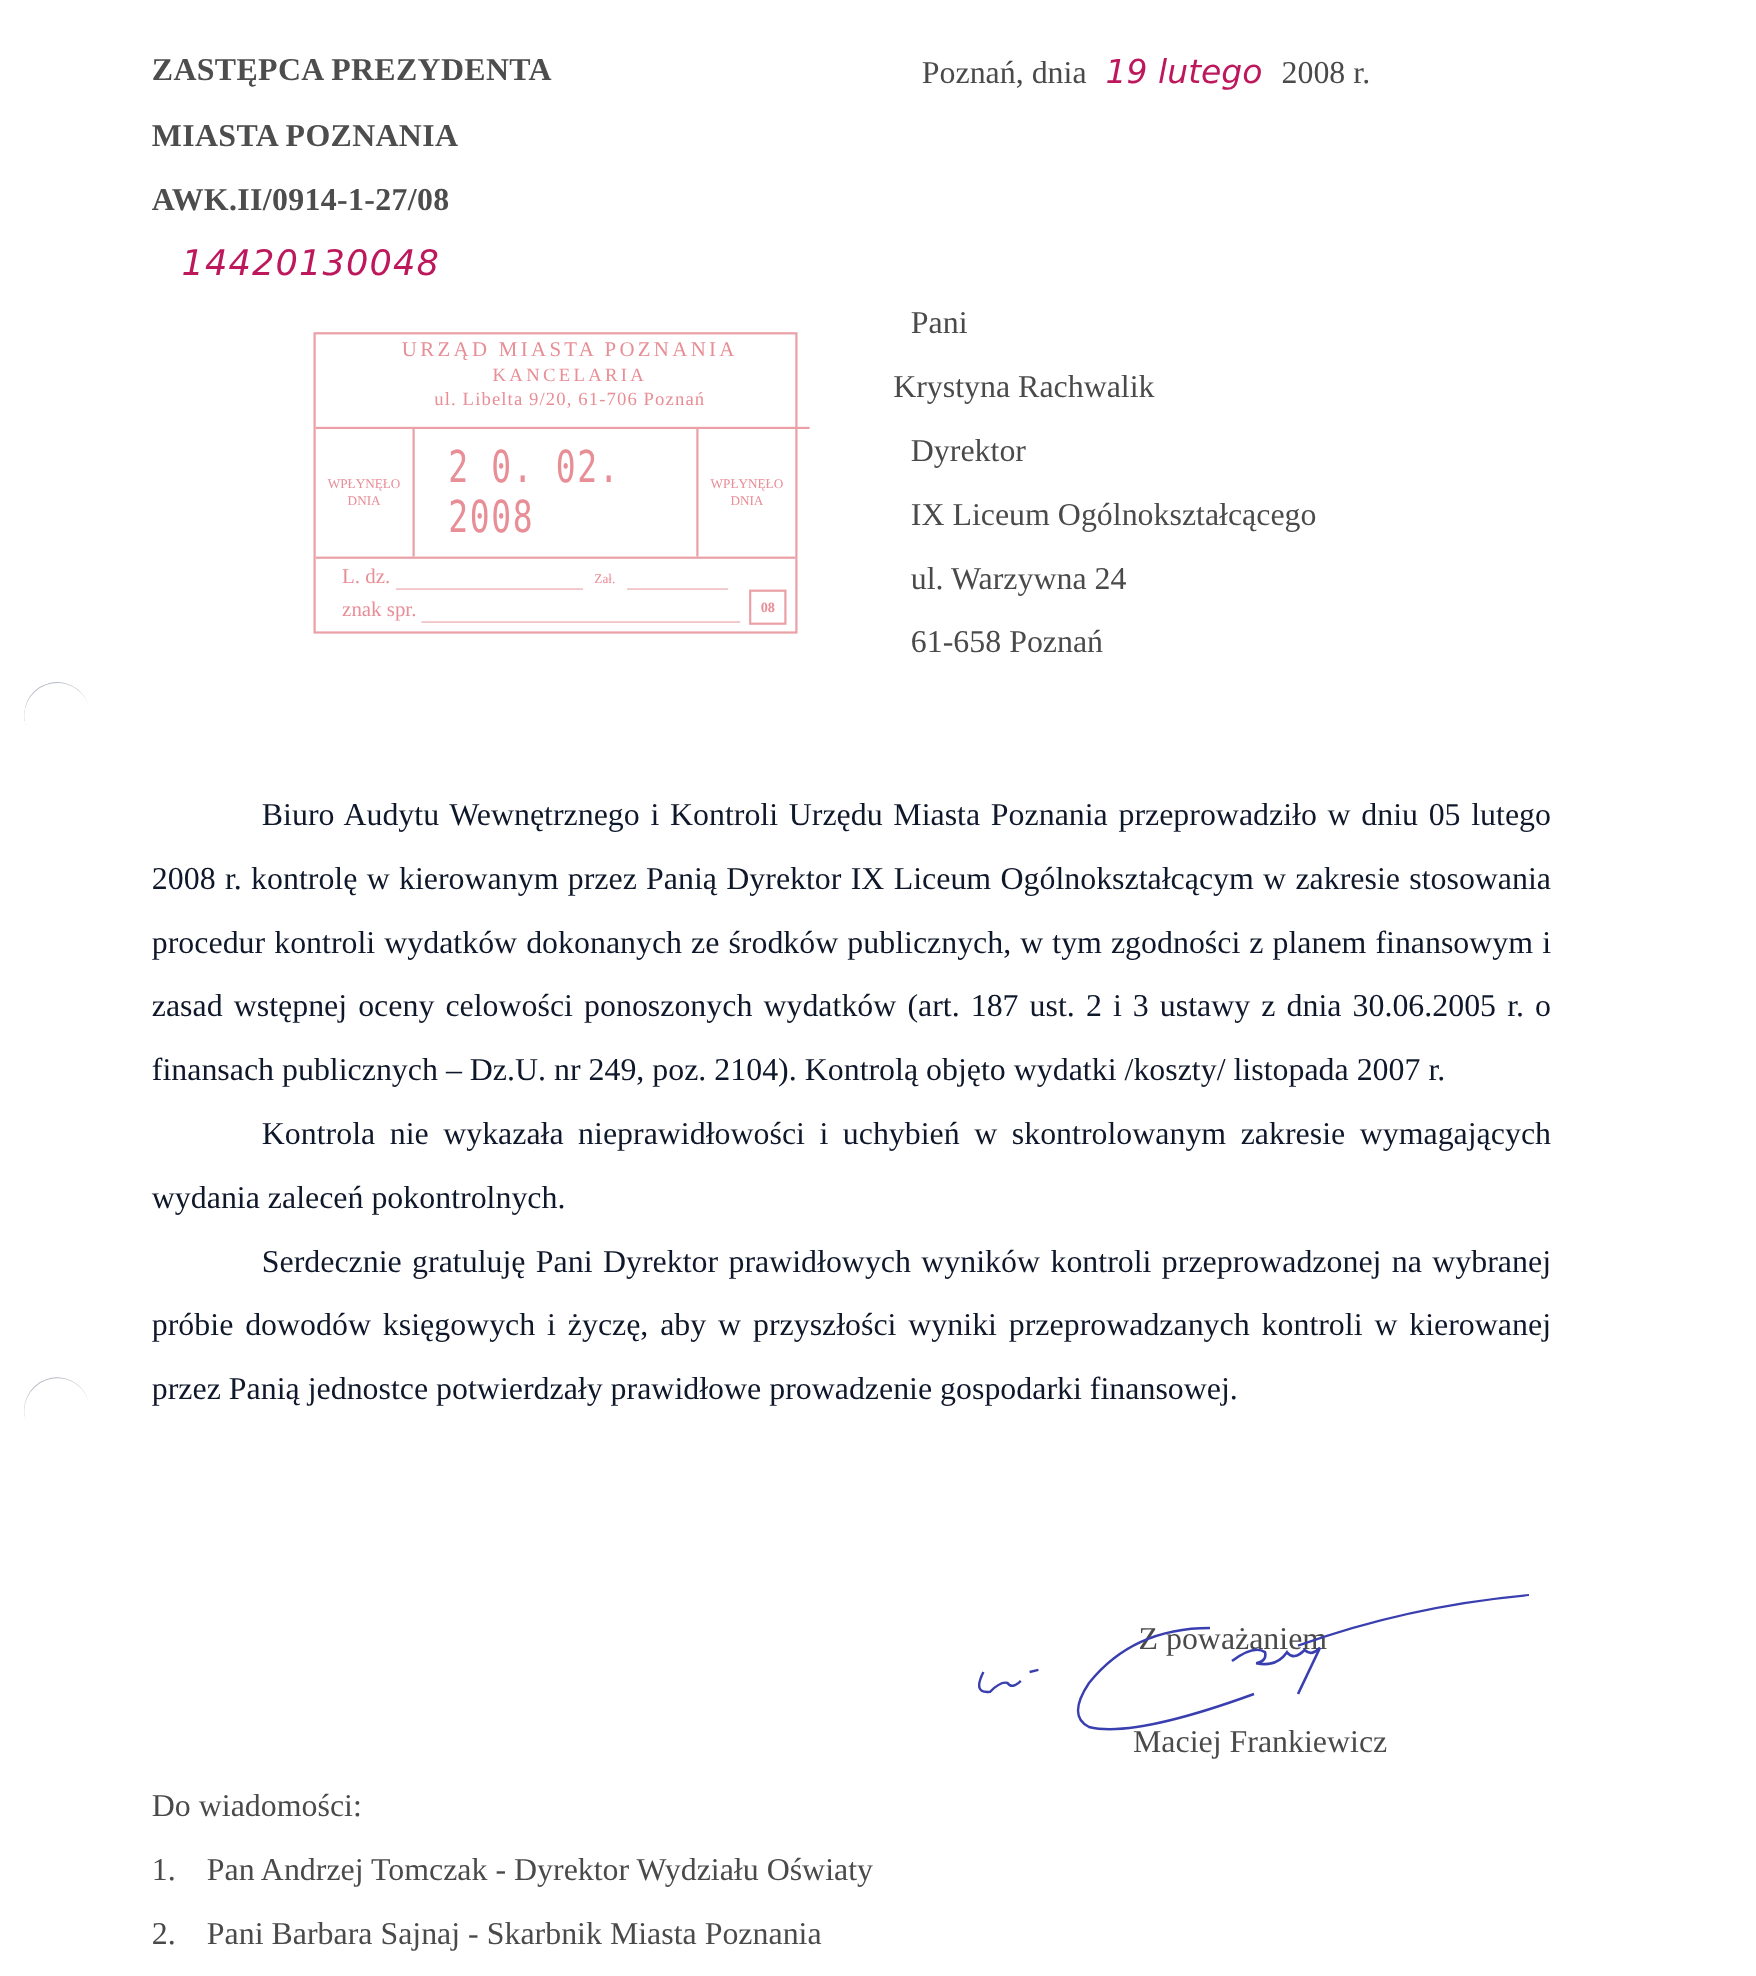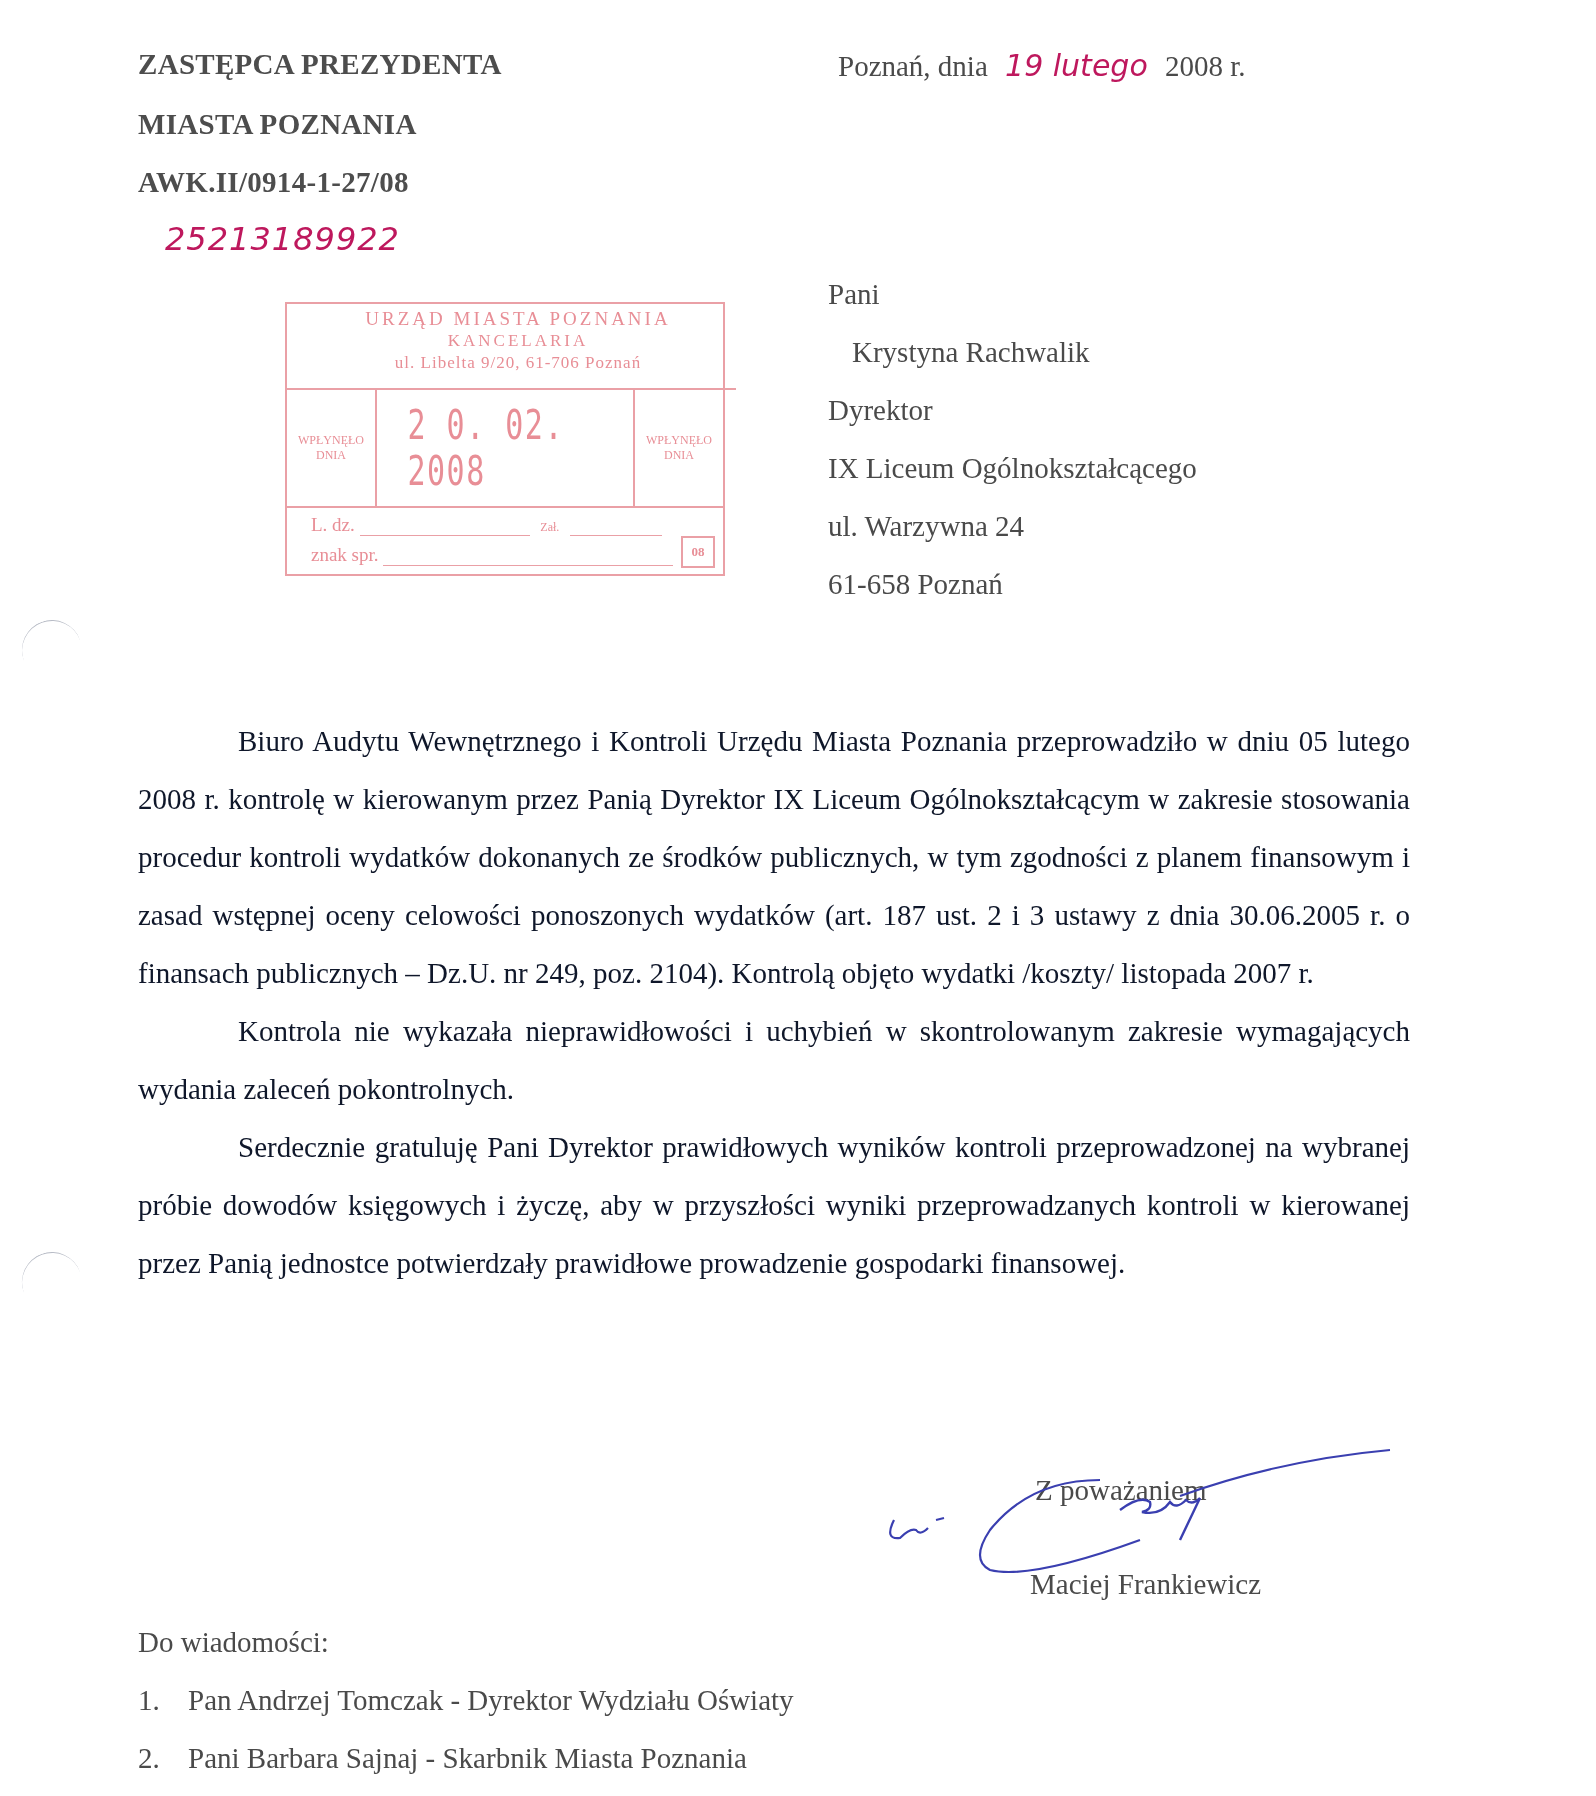--- a/index.html
+++ b/index.html
@@ -43,21 +43,21 @@
   .hole { position:absolute; width:60px; height:60px; border-top:1px solid #b8bcc6;
           border-radius:50%; transform:rotate(-20deg); }
   .sigsvg { position:absolute; left:880px; top:1440px; }
 </style>
 </head>
 <body>
 
 <div class="abs hdr" style="top:48px;">ZASTĘPCA PREZYDENTA</div>
 <div class="abs hdr" style="top:108px;">MIASTA POZNANIA</div>
 <div class="abs hdr" style="top:166px;">AWK.II/0914-1-27/08</div>
-<div class="abs ink" style="left:165px; top:220px; font-size:32px; letter-spacing:1px;">25213189922</div>
+<div class="abs ink" style="left:165px; top:220px; font-size:32px; letter-spacing:1px;">14420130048</div>
 
 <div class="abs txt" style="left:838px; top:48px;">
   <span>Poznań, dnia</span>
   <span class="ink" style="font-size:30px; margin:0 10px;">19 lutego</span>
   <span>2008 r.</span>
 </div>
 
 <div class="stamp">
   <div class="top">
     <div class="s1">URZĄD MIASTA POZNANIA</div>
@@ -84,21 +84,21 @@
     </div>
     <div class="row2">
       <span>znak spr.</span>
       <span class="line" style="width:290px;"></span>
     </div>
     <div class="box08">08</div>
   </div>
 </div>
 
 <div class="abs txt" style="left:828px; top:278px;">Pani</div>
-<div class="abs txt" style="left:852px; top:336px;">Krystyna Rachwalik</div>
+<div class="abs txt" style="left:812px; top:336px;">Krystyna Rachwalik</div>
 <div class="abs txt" style="left:828px; top:394px;">Dyrektor</div>
 <div class="abs txt" style="left:828px; top:452px;">IX Liceum Ogólnokształcącego</div>
 <div class="abs txt" style="left:828px; top:510px;">ul. Warzywna 24</div>
 <div class="abs txt" style="left:828px; top:568px;">61-658  Poznań</div>
 
 <div class="hole" style="left:22px; top:620px;"></div>
 <div class="hole" style="left:22px; top:1252px;"></div>
 
 <div class="body-block">
   <p>Biuro Audytu Wewnętrznego i Kontroli Urzędu Miasta Poznania przeprowadziło w dniu 05 lutego 2008 r. kontrolę w kierowanym przez Panią Dyrektor IX Liceum Ogólnokształcącym w zakresie stosowania procedur kontroli wydatków dokonanych ze środków publicznych, w tym zgodności z planem finansowym i zasad wstępnej oceny celowości ponoszonych wydatków (art. 187 ust. 2 i 3 ustawy z dnia 30.06.2005 r. o finansach publicznych – Dz.U. nr 249, poz. 2104). Kontrolą objęto wydatki /koszty/ listopada 2007 r.</p>

